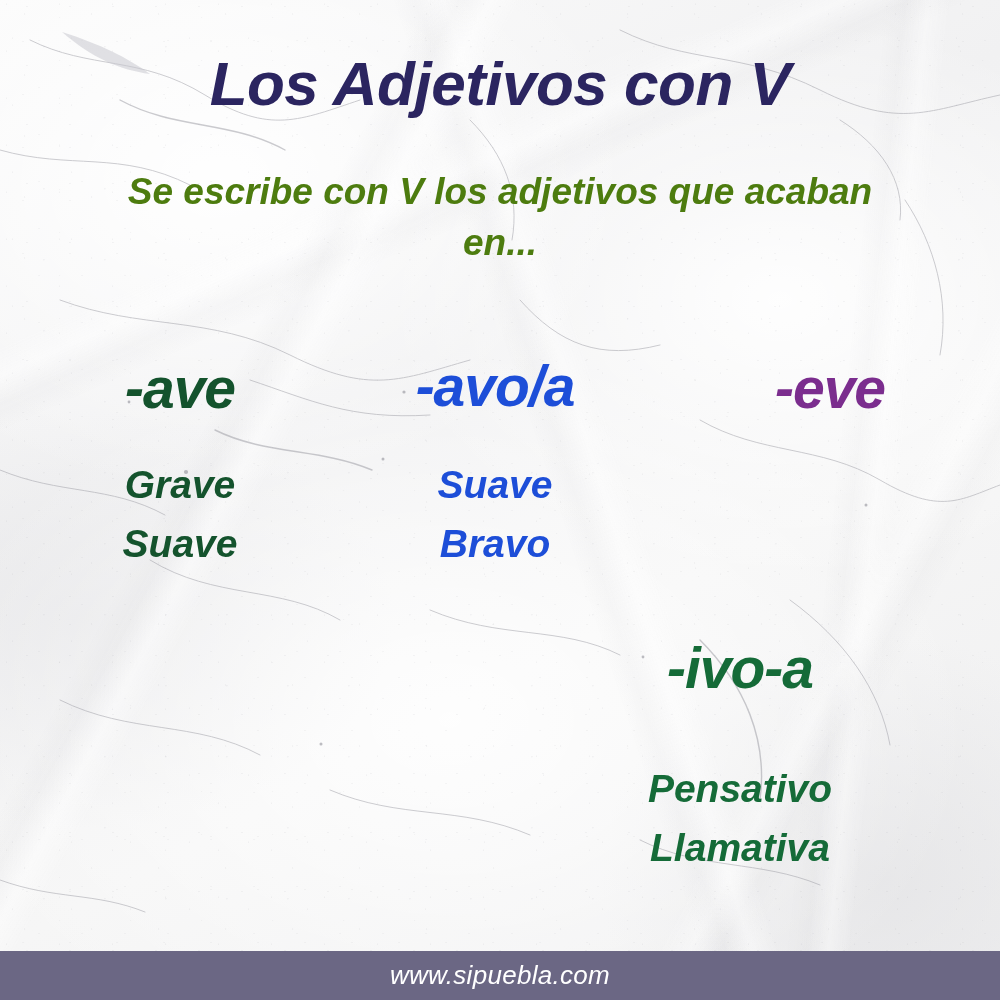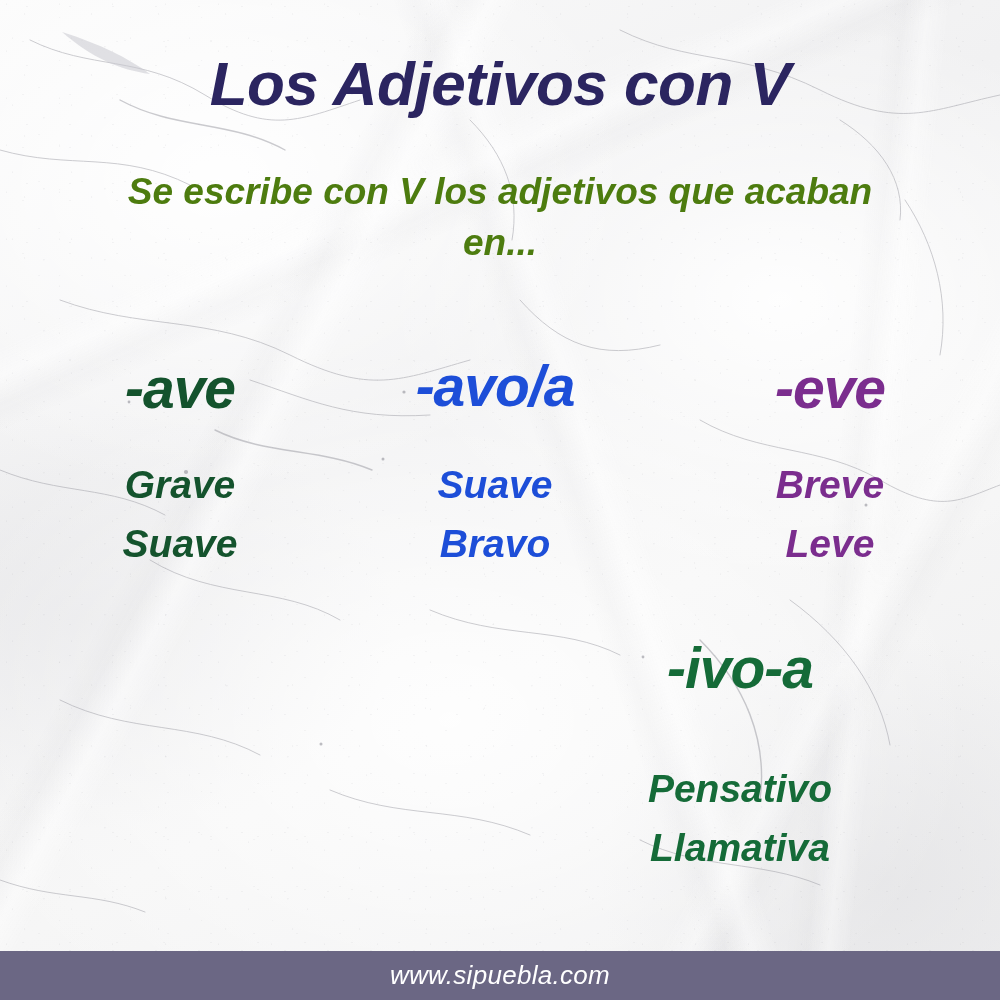--- a/index.html
+++ b/index.html
@@ -219,24 +219,20 @@
     <div class="group" id="g-avoa">
       <div class="group-head">-avo/a</div>
       <div class="words">
         <div class="group-word">Suave</div>
         <div class="group-word">Bravo</div>
       </div>
     </div>
 
     <div class="group" id="g-eve">
       <div class="group-head">-eve</div>
-      <div class="words">
-        <div class="group-word">Breve</div>
-        <div class="group-word">Leve</div>
-      </div>
     </div>
 
 
     <div class="group" id="g-ivoa">
       <div class="group-head">-ivo-a</div>
       <div class="words">
         <div class="group-word">Pensativo</div>
         <div class="group-word">Llamativa</div>
       </div>
     </div>

